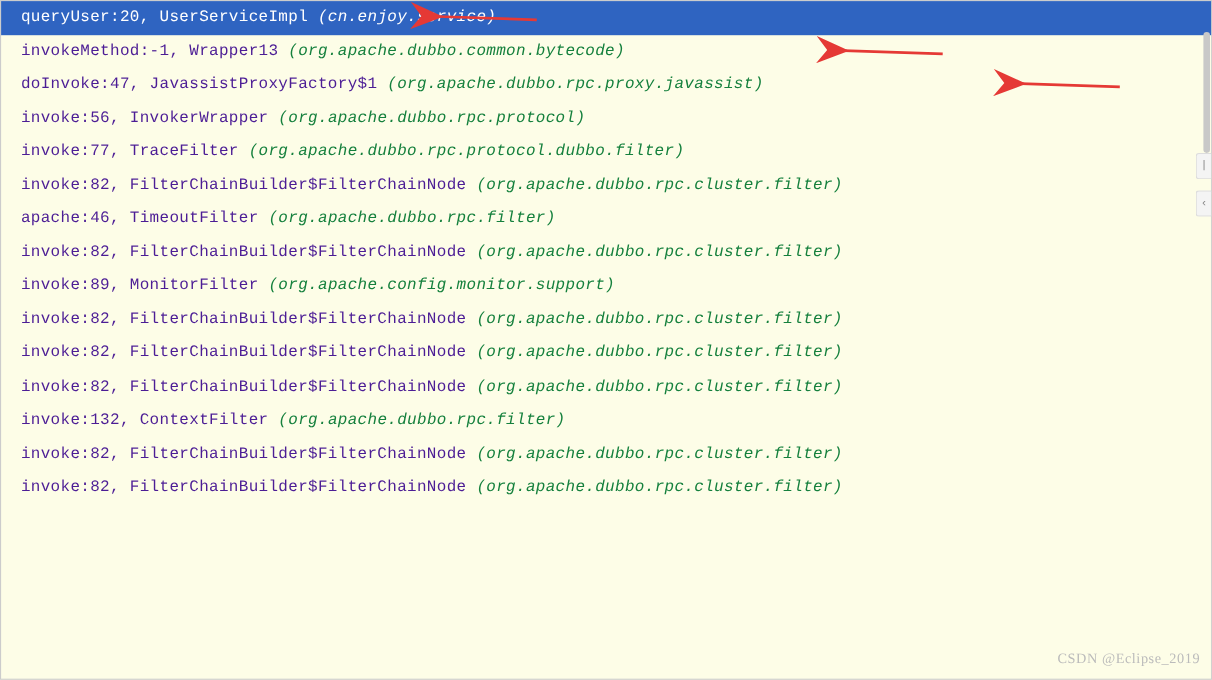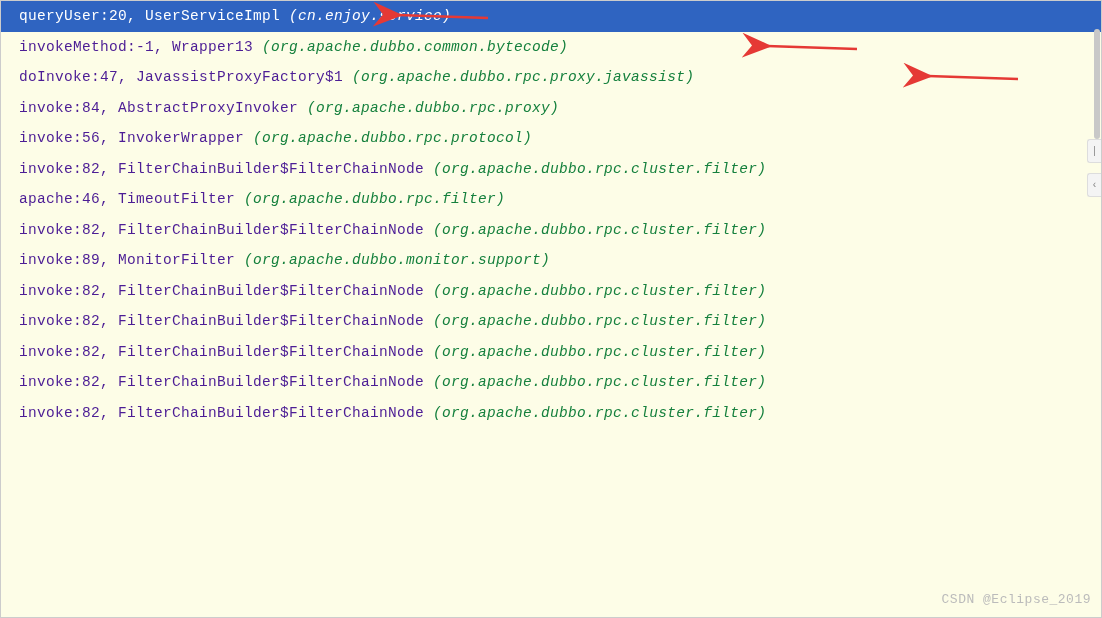--- a/index.html
+++ b/index.html
@@ -36,21 +36,21 @@
     .arrow {
       position: absolute;
       pointer-events: none;
     }
     .arrow svg { display: block; }
     .watermark {
       position: absolute;
       right: 10px;
       bottom: 10px;
       color: #bbb;
-      font-family: Liberation Mono, monospace;
+      font-family: Liberation Serif, serif;
       font-size: 13px;
       letter-spacing: 0.5px;
     }
     .scrollbar-track {
       position: absolute;
       right: 1px;
       top: 0;
       bottom: 0;
       width: 6px;
     }
@@ -107,29 +107,30 @@
       <div class="frame-row"><span class="method">doInvoke:47, JavassistProxyFactory$1</span> <span class="pkg">(org.apache.dubbo.rpc.proxy.javassist)</span><div class="arrow" style="left: 0px; top: 0px;">
           <svg width="1080" height="30">
             <defs>
               <marker id="ah2" markerWidth="12" markerHeight="10" refX="2" refY="5" orient="auto">
                 <path d="M12,0 L0,5 L12,10 L8,5 Z" fill="#e53935"></path>
               </marker>
             </defs>
             <line x1="1017" y1="17" x2="927" y2="14" stroke="#e53935" stroke-width="2.5" marker-end="url(#ah2)"></line>
           </svg>
         </div></div>
-      <div class="frame-row"><span class="method">invoke:84, AbstractProxyInvoker</span> <span class="pkg">(org.apache.dubbo.rpc.proxy)</span></div>
       <div class="frame-row"><span class="method">invoke:56, InvokerWrapper</span> <span class="pkg">(org.apache.dubbo.rpc.protocol)</span></div>
+      <div class="frame-row"><span class="method">invoke:77, TraceFilter</span> <span class="pkg">(org.apache.dubbo.rpc.protocol.dubbo.filter)</span></div>
       <div class="frame-row"><span class="method">invoke:82, FilterChainBuilder$FilterChainNode</span> <span class="pkg">(org.apache.dubbo.rpc.cluster.filter)</span></div>
       <div class="frame-row"><span class="method">apache:46, TimeoutFilter</span> <span class="pkg">(org.apache.dubbo.rpc.filter)</span></div>
       <div class="frame-row"><span class="method">invoke:82, FilterChainBuilder$FilterChainNode</span> <span class="pkg">(org.apache.dubbo.rpc.cluster.filter)</span></div>
-      <div class="frame-row"><span class="method">invoke:89, MonitorFilter</span> <span class="pkg">(org.apache.dubbo.monitor.support)</span></div>
+      <div class="frame-row"><span class="method">invoke:89, MonitorFilter</span> <span class="pkg">(org.apache.config.monitor.support)</span></div>
       <div class="frame-row"><span class="method">invoke:82, FilterChainBuilder$FilterChainNode</span> <span class="pkg">(org.apache.dubbo.rpc.cluster.filter)</span></div>
       <div class="frame-row"><span class="method">invoke:82, FilterChainBuilder$FilterChainNode</span> <span class="pkg">(org.apache.dubbo.rpc.cluster.filter)</span></div>
       <div class="frame-row"><span class="method">invoke:82, FilterChainBuilder$FilterChainNode</span> <span class="pkg">(org.apache.dubbo.rpc.cluster.filter)</span></div>
+      <div class="frame-row"><span class="method">invoke:132, ContextFilter</span> <span class="pkg">(org.apache.dubbo.rpc.filter)</span></div>
       <div class="frame-row"><span class="method">invoke:82, FilterChainBuilder$FilterChainNode</span> <span class="pkg">(org.apache.dubbo.rpc.cluster.filter)</span></div>
       <div class="frame-row"><span class="method">invoke:82, FilterChainBuilder$FilterChainNode</span> <span class="pkg">(org.apache.dubbo.rpc.cluster.filter)</span></div>
     </div>
   <div class="scrollbar-track">
     <div class="scrollbar-thumb"></div>
   </div>
   <div class="side-tab" style="top:138px;">|</div>
   <div class="side-tab" style="top:172px;">‹</div>
   <div class="watermark">CSDN @Eclipse_2019</div>
 </div>

